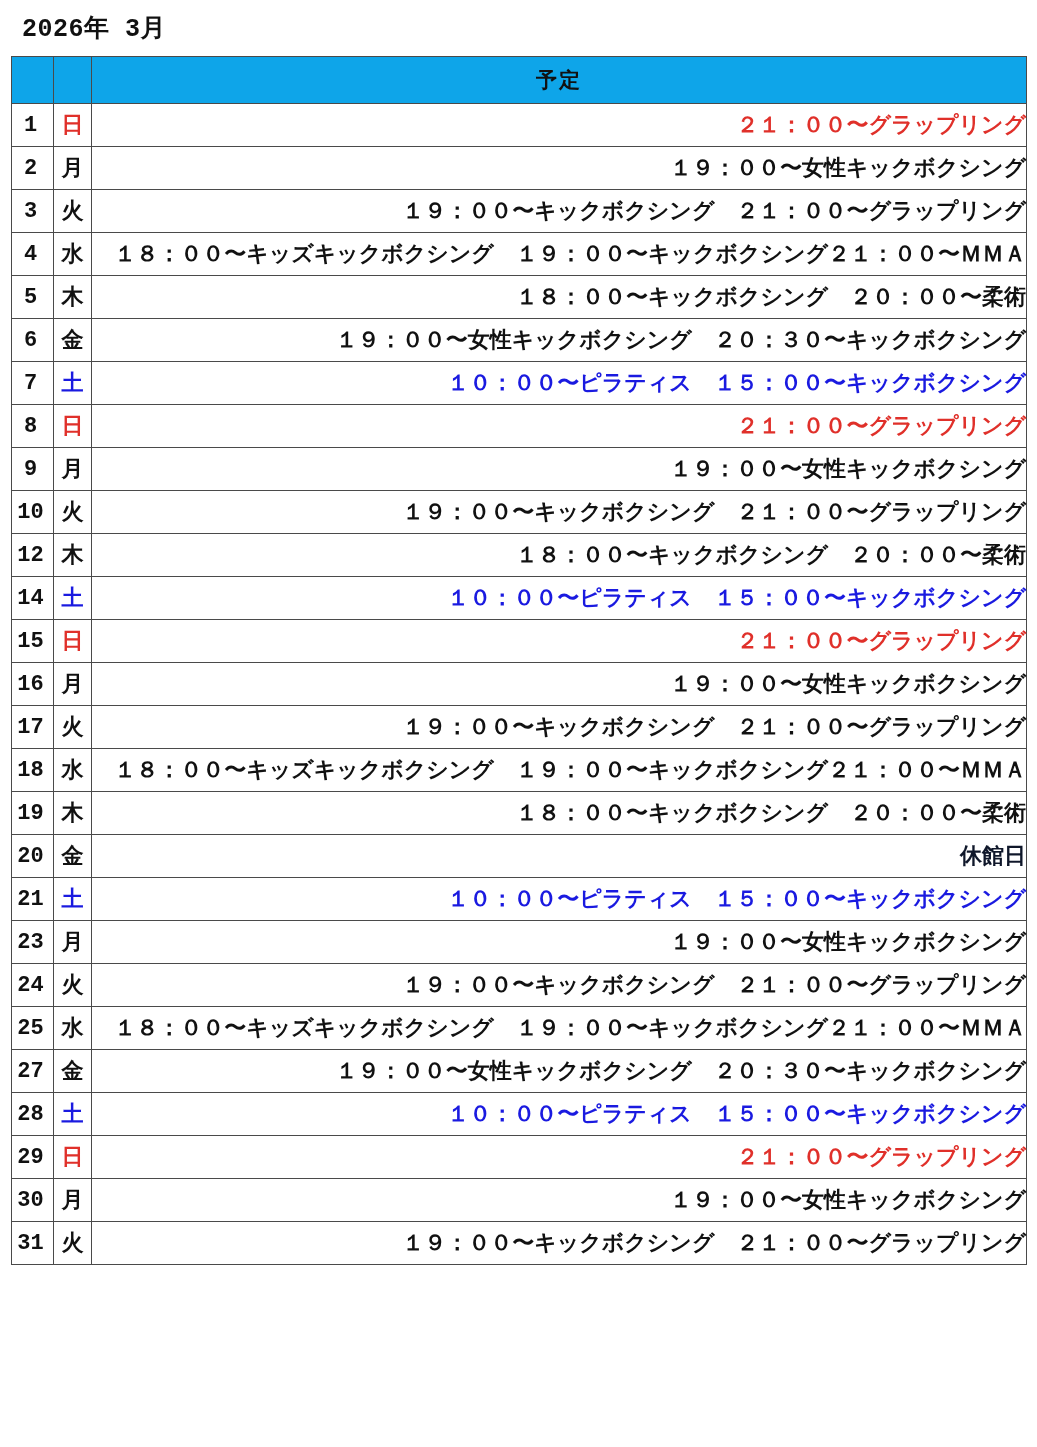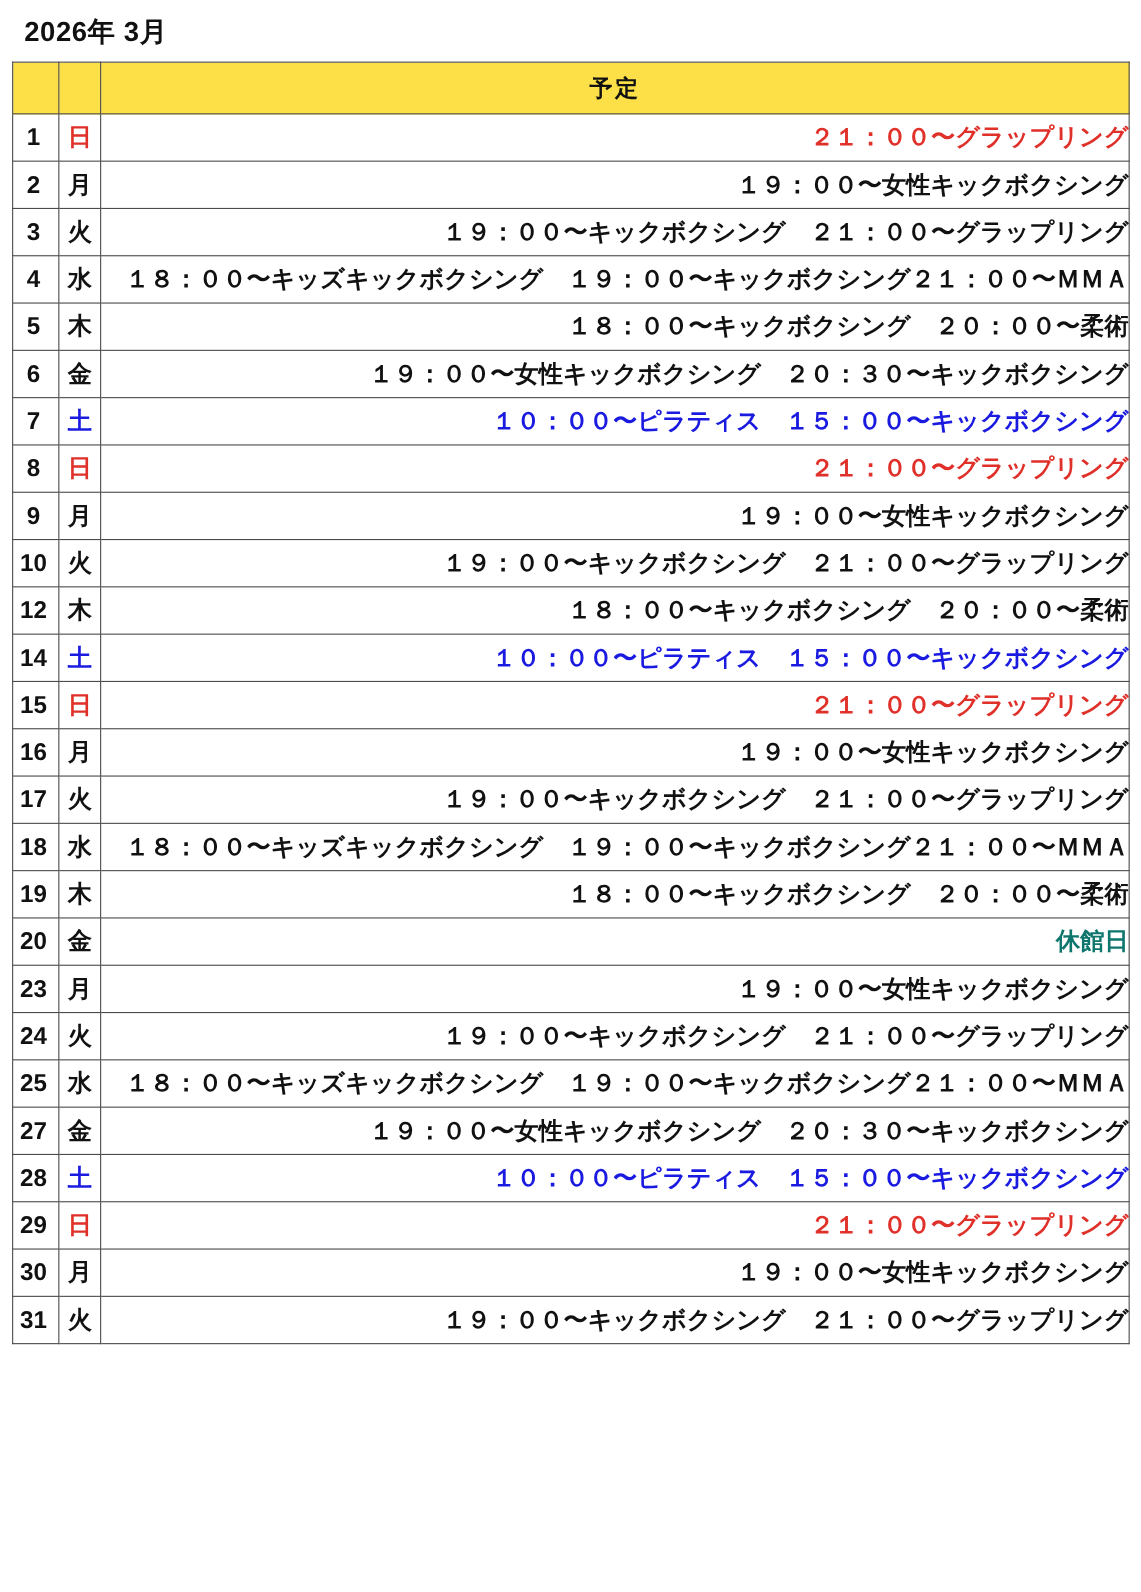--- a/index.html
+++ b/index.html
@@ -12,20 +12,21 @@
     height: 1447px;
     font-family: "Liberation Sans", "DejaVu Sans", sans-serif;
     color: #000000;
     overflow: hidden;
   }
   .page {
     position: relative;
     width: 1037px;
     height: 1371px;
     box-sizing: border-box;
+    font-family: Liberation Mono, monospace;
   }
   .month-title {
     position: absolute;
     left: 22px;
     top: 17px;
     font-size: 25px;
     font-weight: 700;
     letter-spacing: 0.5px;
     line-height: 1;
     white-space: pre;
@@ -45,21 +46,21 @@
 
   .schedule-table th,
   .schedule-table td {
     border: 1px solid #4a4a4a;
     padding: 0;
     margin: 0;
     vertical-align: middle;
     font-weight: 700;
   }
   thead th {
-    background: #fde047;
+    background: #0ea5e9;
     height: 46px;
   }
   thead th.head-plan {
     font-size: 21px;
     text-align: center;
     letter-spacing: 2px;
     color: #111111;
   }
   tbody tr { height: 43px; }
 
@@ -81,21 +82,21 @@
     padding-left: 9px;
     white-space: pre;
     letter-spacing: 0px;
     color: #111111;
   }
   
   tr[data-daytype="sun"] td.cell-wday,
   tr[data-daytype="sun"] td.cell-plan { color: #e0302a; }
   tr[data-daytype="sat"] td.cell-wday,
   tr[data-daytype="sat"] td.cell-plan { color: #1a1ae0; }
-  tr[data-closed="true"] td.cell-plan { color: #0f766e; }
+  tr[data-closed="true"] td.cell-plan { color: #0f172a; }
 </style>
 </head>
 <body>
 
 <div class="page">
 
   <div class="month-title">2026年 3月</div>
 
   <table class="schedule-table">
     <colgroup>
@@ -194,20 +195,25 @@
         <tr data-daytype="thu">
           <td class="cell-day">19</td>
           <td class="cell-wday">木</td>
           <td class="cell-plan">１８：００〜キックボクシング　２０：００〜柔術</td>
         </tr>
         <tr data-daytype="fri" data-closed="true">
           <td class="cell-day">20</td>
           <td class="cell-wday">金</td>
           <td class="cell-plan">休館日</td>
         </tr>
+        <tr data-daytype="sat">
+          <td class="cell-day">21</td>
+          <td class="cell-wday">土</td>
+          <td class="cell-plan">１０：００〜ピラティス　１５：００〜キックボクシング</td>
+        </tr>
         <tr data-daytype="mon">
           <td class="cell-day">23</td>
           <td class="cell-wday">月</td>
           <td class="cell-plan">１９：００〜女性キックボクシング</td>
         </tr>
         <tr data-daytype="tue">
           <td class="cell-day">24</td>
           <td class="cell-wday">火</td>
           <td class="cell-plan">１９：００〜キックボクシング　２１：００〜グラップリング</td>
         </tr>

